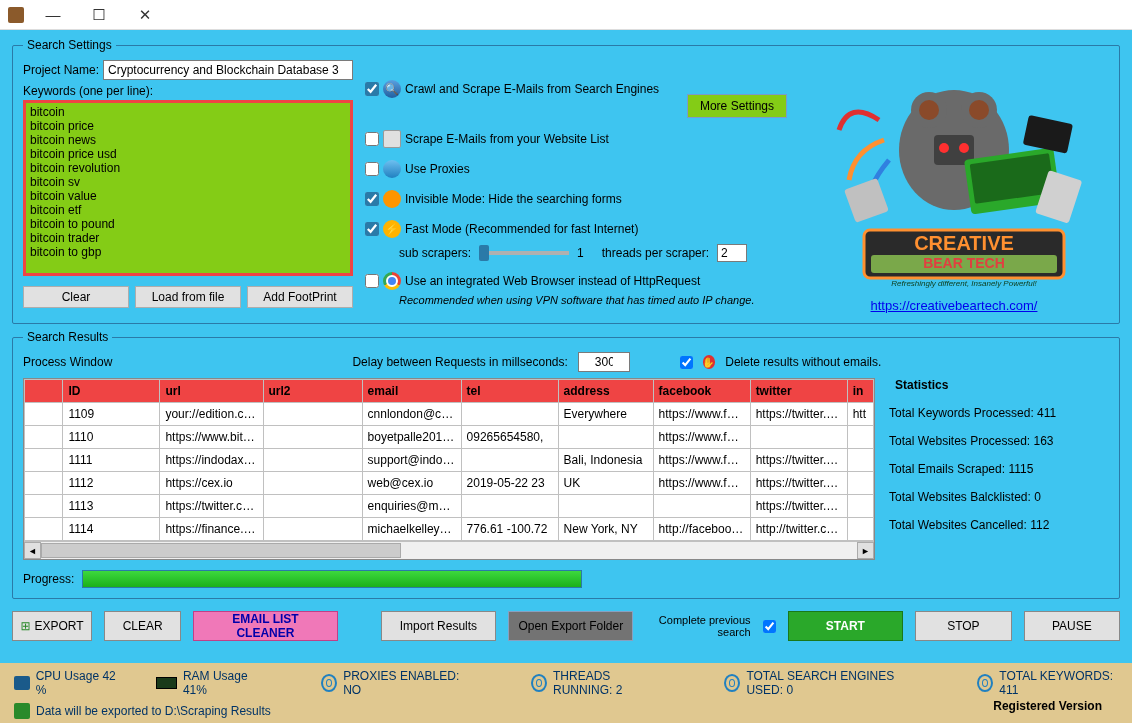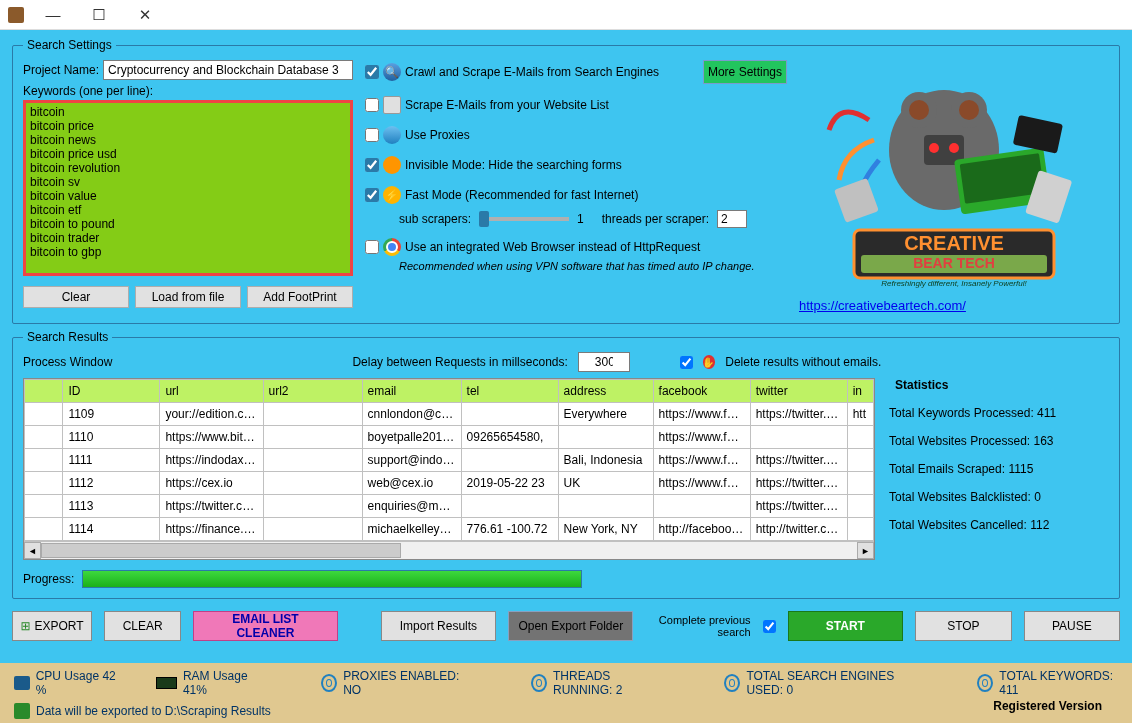--- a/index.html
+++ b/index.html
@@ -15,21 +15,21 @@
 .main { background: #3ec5f0; height: calc(723px - 30px - 60px); padding: 8px 12px; position: relative; }
 
 
 fieldset { border: 1px solid #2a7aa8; border-radius: 2px; padding: 8px 10px 10px; margin-bottom: 6px; position: relative; }
 legend { font-size: 12px; color: #000; padding: 0 4px; }
 
 
 .settings-row { display: flex; gap: 12px; }
 .left-col { width: 330px; }
 .middle-col { flex: 1; }
-.right-col { width: 310px; }
+.right-col { width: 310px; text-align: center; }
 
 .form-row { display: flex; align-items: center; margin-bottom: 4px; font-size: 12px; }
 .form-row label { width: 80px; }
 .form-row input[type=text] { flex: 1; border: 1px solid #7a7a7a; padding: 2px 4px; font-size: 12px; background: #fff; }
 
 .keywords-label { font-size: 12px; margin-bottom: 2px; display: block; }
 .keywords-box { width: 100%; height: 176px; border: 3px solid #ef4444; background: #84cc16; font-size: 12px; padding: 2px 4px; resize: none; overflow-y: scroll; white-space: pre; }
 
 .btn-row { display: flex; gap: 6px; margin-top: 6px; }
 .btn { background: #e1e1e1; border: 1px solid #adadad; font-size: 12px; padding: 3px 0; cursor: pointer; text-align: center; }
@@ -44,41 +44,41 @@
 .icon.globe2 { background: linear-gradient(#6ec0f0,#2080c0); }
 .icon.ff { background: #ff9500; }
 .icon.bolt { background: #ffb300; }
 .icon.chrome { background: conic-gradient(#ea4335 0 120deg,#fbbc05 120deg 240deg,#34a853 240deg 360deg); position: relative; }
 .icon.chrome::after { content:''; position:absolute; width:8px; height:8px; background:#4285f4; border:2px solid #fff; border-radius:50%; }
 .icon.stopred { background: #e03030; border-radius: 4px; }
 .icon.hand { background: #e03030; border-radius: 50%; }
 .icon.hand::after { content:'✋'; font-size:10px; }
 .icon.stats { background: radial-gradient(#ffcc33,#ff9900); }
 
-.more-btn { margin-left: auto; padding: 4px 4px; font-size: 12px; background: #22c55e; border: 1px solid #7a9acc; cursor: pointer; }
+.more-btn { margin-left: auto; padding: 4px 12px; font-size: 12px; background: #84cc16; border: 1px solid #7a9acc; cursor: pointer; margin-top: 34px; }
 
 .sub-row { display: flex; align-items: center; font-size: 12px; gap: 8px; margin-left: 34px; margin-top: -6px; margin-bottom: 10px; }
 .slider { width: 90px; height: 4px; background: #b0b0b0; position: relative; }
 .slider::after { content:''; position:absolute; left:0; top:-6px; width:10px; height:16px; background:#2a7aa8; border-radius:2px; }
 .num-input { width: 30px; border: 1px solid #7a7a7a; padding: 1px 3px; font-size: 12px; text-align: left; background:#fff; }
 
 .italic-note { font-size: 11px; font-style: italic; margin-left: 34px; margin-top: -8px; color: #000; }
 
 
 .logo-svg { width: 290px; height: 230px; }
 .logo-link { color: #0000ee; text-decoration: underline; font-size: 13px; display: block; margin-top: 4px; }
 
 
 .results-top { display: flex; align-items: center; font-size: 12px; gap: 10px; margin-bottom: 6px; }
 .results-top .delay-input { width: 52px; border:1px solid #7a7a7a; padding:2px 16px; font-size:12px; background:#fff; }
 .results-body { display: flex; gap: 14px; }
 .grid-wrap { flex: 1; border: 1px solid #888; background: #fff; }
 .grid { width: 100%; border-collapse: collapse; font-size: 12px; table-layout: fixed; }
 .grid th, .grid td { border: 1px solid #c0c0c0; padding: 3px 5px; text-align: left; height: 23px; overflow: hidden; white-space: nowrap; text-overflow: ellipsis; background: #fff; }
-.grid th { background: #bef264; font-weight: normal; }
+.grid th { background: #ef4444; font-weight: bold; }
 .grid-scroll { height: 18px; background: #f0f0f0; border-top:1px solid #c0c0c0; position: relative; display:flex; align-items:center; }
 .grid-scroll .arrow { width:17px; height:17px; background:#e0e0e0; border:1px solid #aaa; display:flex; align-items:center; justify-content:center; font-size:9px; }
 .grid-scroll .track { flex:1; height:17px; position:relative; }
 .grid-scroll .thumb { position:absolute; left:0; width:360px; height:15px; top:1px; background:#ccc; border:1px solid #aaa; }
 
 .stats-col { width: 220px; font-size: 12px; }
 .stats-title { display:flex; align-items:center; gap:6px; font-weight:bold; margin-bottom:18px; }
 .stats-col div { margin-bottom: 14px; }
 
 .progress-row { display:flex; align-items:center; gap:8px; margin-top:10px; font-size:12px; }

